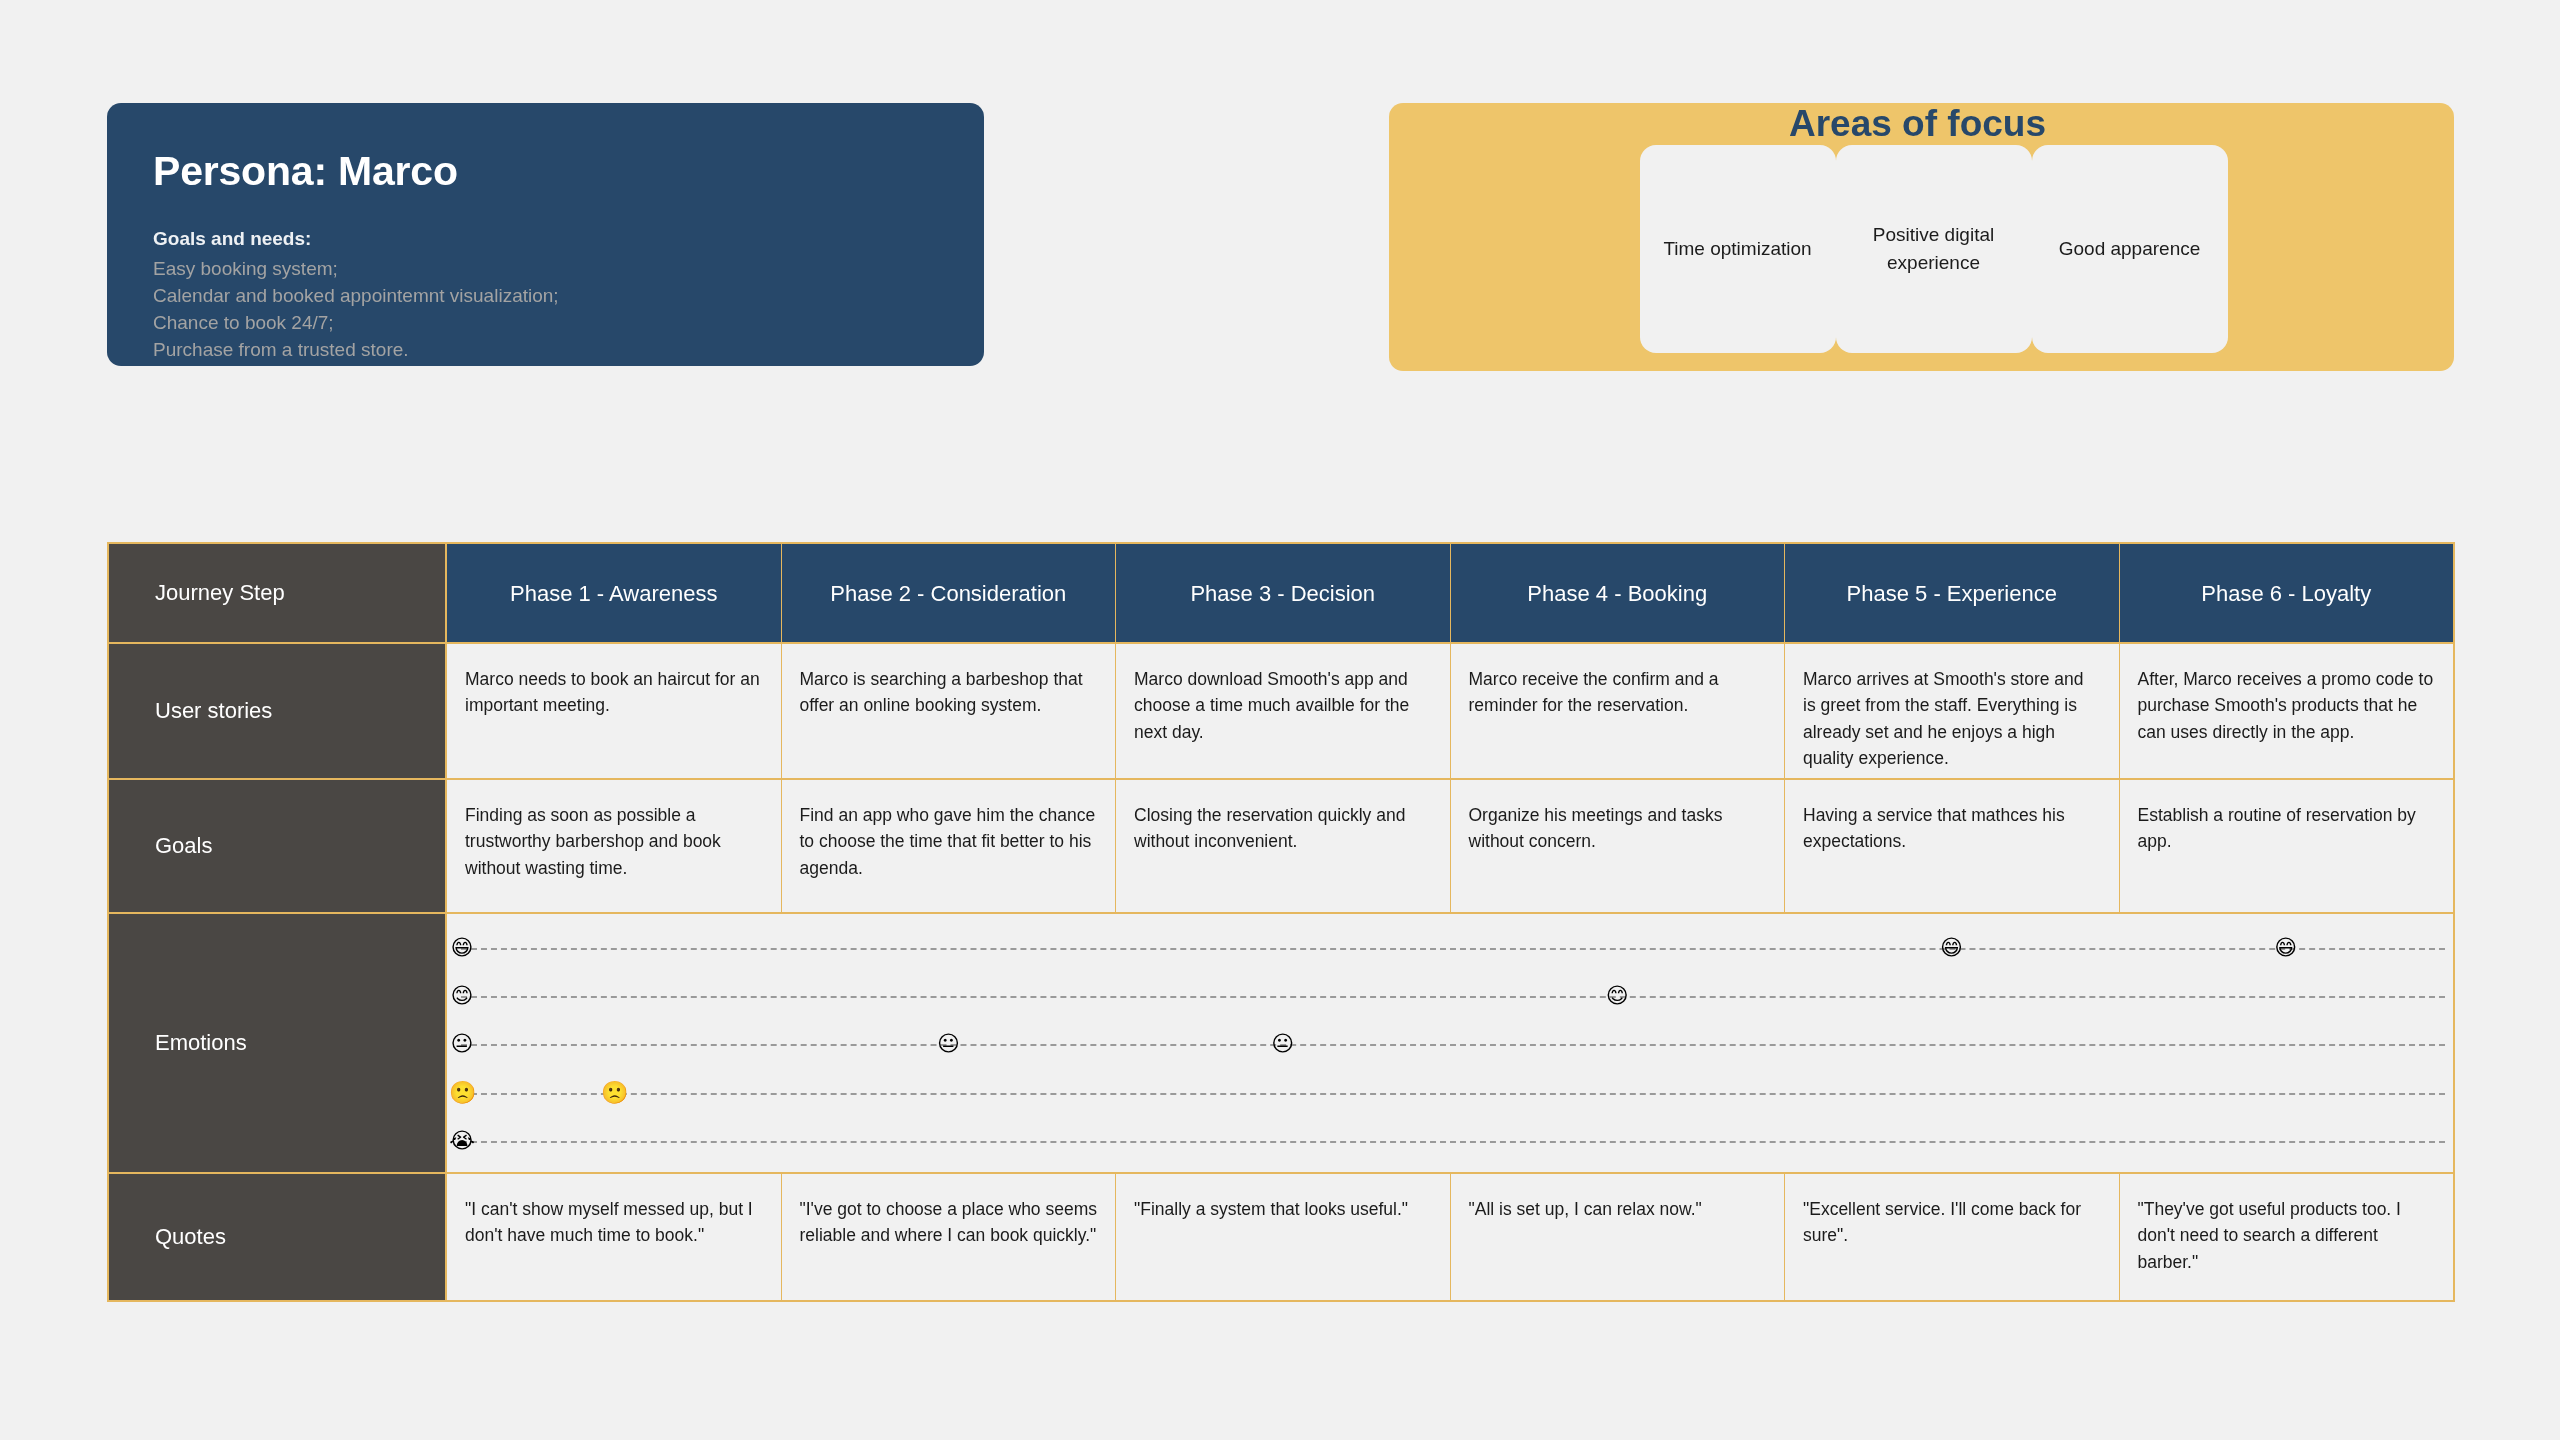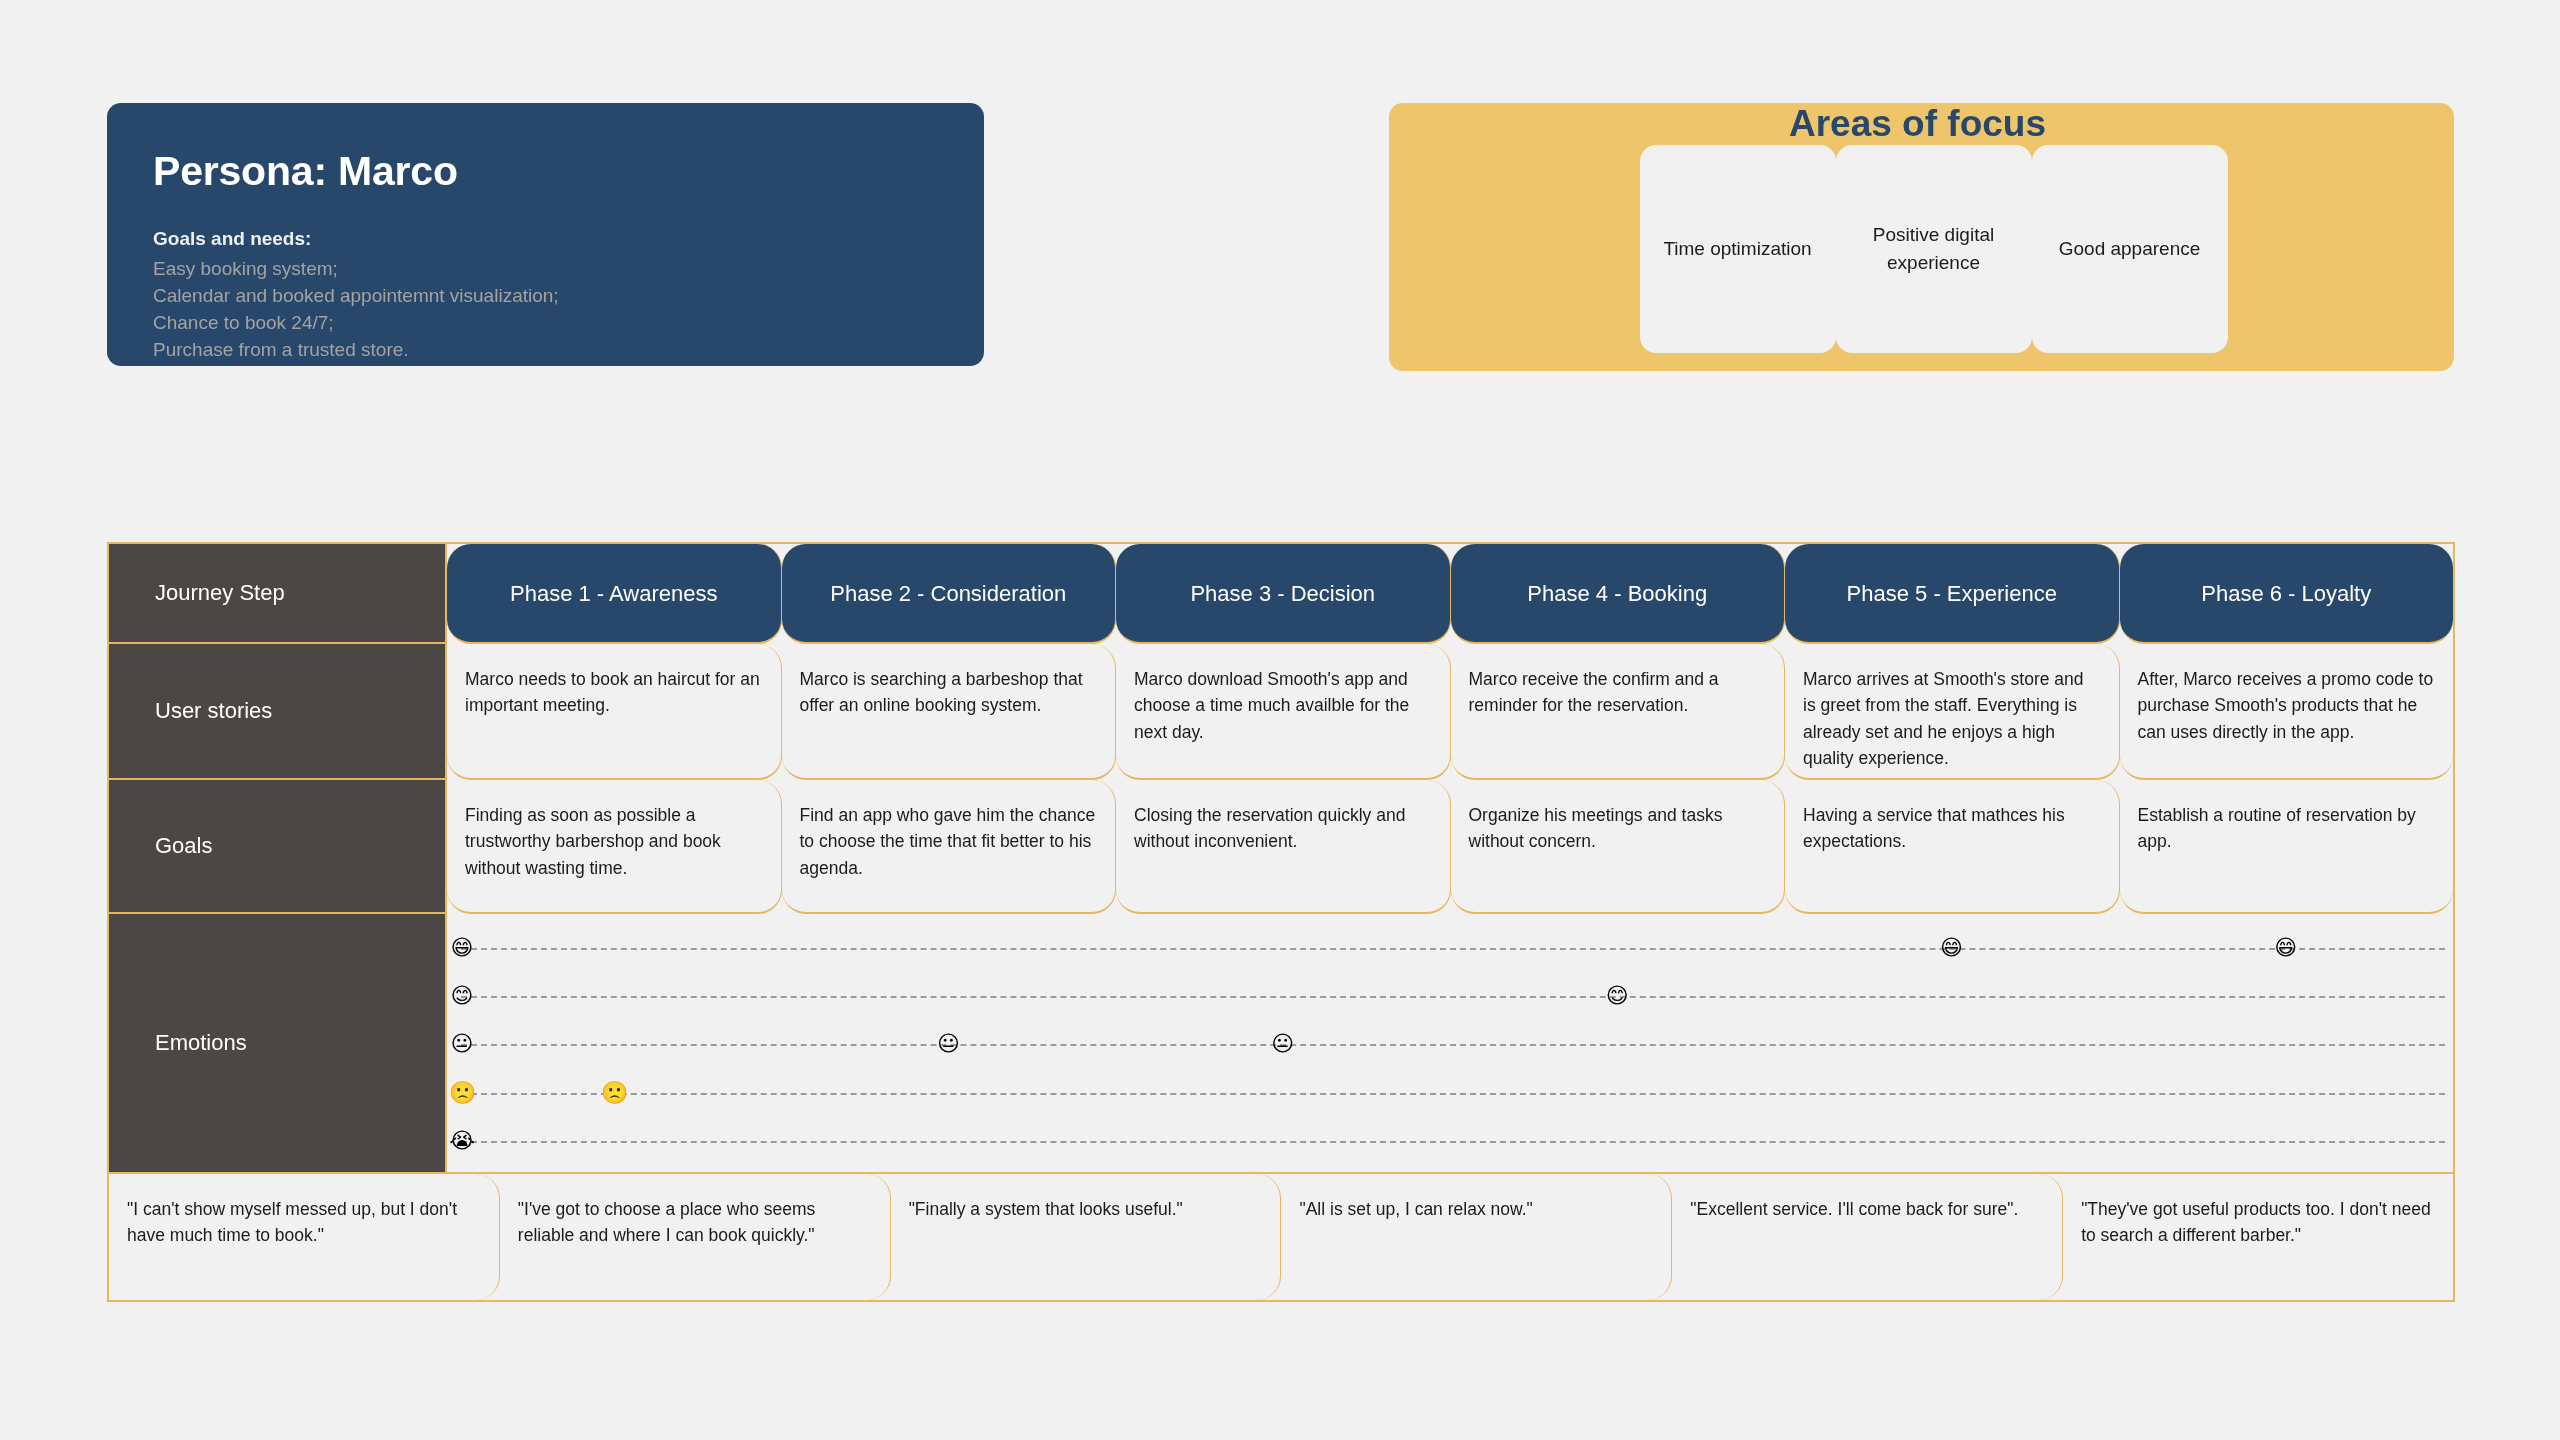--- a/index.html
+++ b/index.html
@@ -54,21 +54,21 @@
   .jt-row{display:flex;width:100%;box-sizing:border-box;}
   .jt-label{
     width:338px;flex:0 0 338px;background:#4a4744;color:#ffffff;
     display:flex;align-items:center;padding-left:46px;box-sizing:border-box;
     font-size:22px;border-right:2px solid #e5b75e;border-bottom:2px solid #e5b75e;
   }
   .jt-row:last-child .jt-label{border-bottom:none;}
   .jt-cell{
     flex:1 1 0;box-sizing:border-box;border-right:1.5px solid #e5b75e;
     border-bottom:2px solid #e5b75e;padding:22px 18px 0 18px;
-    font-size:17.5px;line-height:1.5;color:#1b1b1b;background:#f1f1f1;border-radius:24px;
+    font-size:17.5px;line-height:1.5;color:#1b1b1b;background:#f1f1f1;
   }
   .jt-cell:last-child{border-right:none;}
   .jt-row:last-child .jt-cell{border-bottom:none;}
 
   
   .jt-head .jt-label{background:#4a4744;font-size:22px;}
   .jt-head .jt-cell{
     background:#27486a;color:#ffffff;font-size:22px;
     display:flex;align-items:center;justify-content:center;
     padding:0 10px;text-align:center;
@@ -169,20 +169,21 @@
           <div class="emo-dot" style="top: 69.25%; left: 8.33333%;">🙁</div>
           <div class="emo-dot" style="top: 50.5%; left: 25%;">😐</div>
           <div class="emo-dot" style="top: 50.5%; left: 41.6667%;">😐</div>
           <div class="emo-dot" style="top: 31.75%; left: 58.3333%;">😊</div>
           <div class="emo-dot" style="top: 13%; left: 75%;">😄</div>
           <div class="emo-dot" style="top: 13%; left: 91.6667%;">😄</div>
         </div>
     </div>
 
     <div class="jt-row r-quotes">
+      <div class="jt-label">Quotes</div>
       <div class="jt-cell">"I can't show myself messed up, but I don't have much time to book."</div>
       <div class="jt-cell">"I've got to choose a place who seems reliable and where I can book quickly."</div>
       <div class="jt-cell">"Finally a system that looks useful."</div>
       <div class="jt-cell">"All is set up, I can relax now."</div>
       <div class="jt-cell">"Excellent service. I'll come back for sure".</div>
       <div class="jt-cell">"They've got useful products too. I don't need to search a different barber."</div>
     </div>
 
   </div>
 </div>

